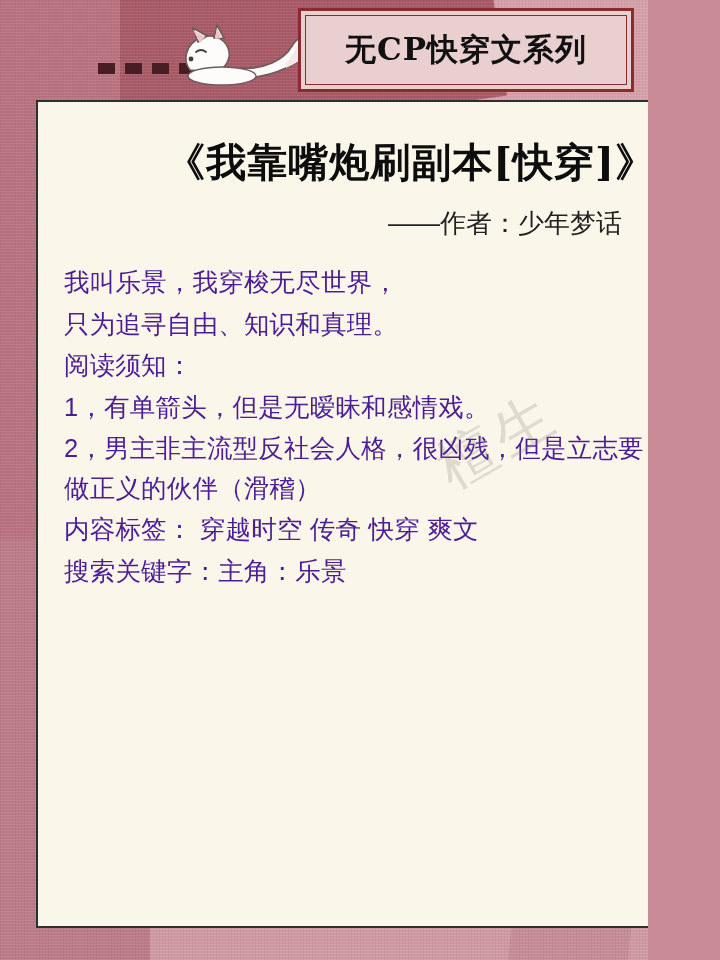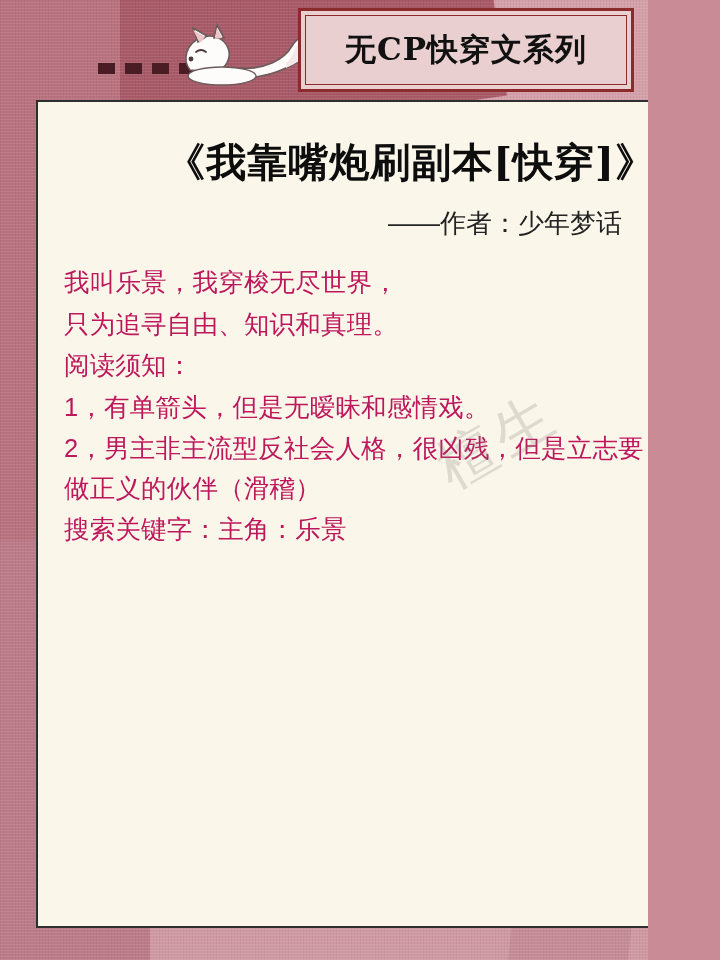--- a/index.html
+++ b/index.html
@@ -140,21 +140,21 @@
     text-align: right;
     font-size: 26px;
     color: #222;
     margin: 20px 34px 0 0;
     font-family: "Liberation Sans", sans-serif;
   }
   .body {
     margin-top: 22px;
     font-size: 25.5px;
     line-height: 1.55;
-    color: #be185d;
+    color: #4c1d95;
     letter-spacing: .2px;
   }
   .body p {
     margin: 0 0 2px 0;
   }
   .watermark {
     position: absolute;
     right: 120px;
     top: 300px;
     font-family: "DejaVu Serif", serif;
@@ -203,16 +203,17 @@
   <div class="card">
     <div class="watermark">檀生</div>
     <h1 class="title">《我靠嘴炮刷副本[快穿]》</h1>
     <div class="author">——作者：少年梦话</div>
     <div class="body">
       <p>我叫乐景，我穿梭无尽世界，</p>
       <p>只为追寻自由、知识和真理。</p>
       <p>阅读须知：</p>
       <p>1，有单箭头，但是无暧昧和感情戏。</p>
       <p>2，男主非主流型反社会人格，很凶残，但是立志要做正义的伙伴（滑稽）</p>
+      <p>内容标签： 穿越时空 传奇 快穿 爽文</p>
       <p>搜索关键字：主角：乐景</p>
     </div>
   </div>
 </div>
 
 </body></html>

